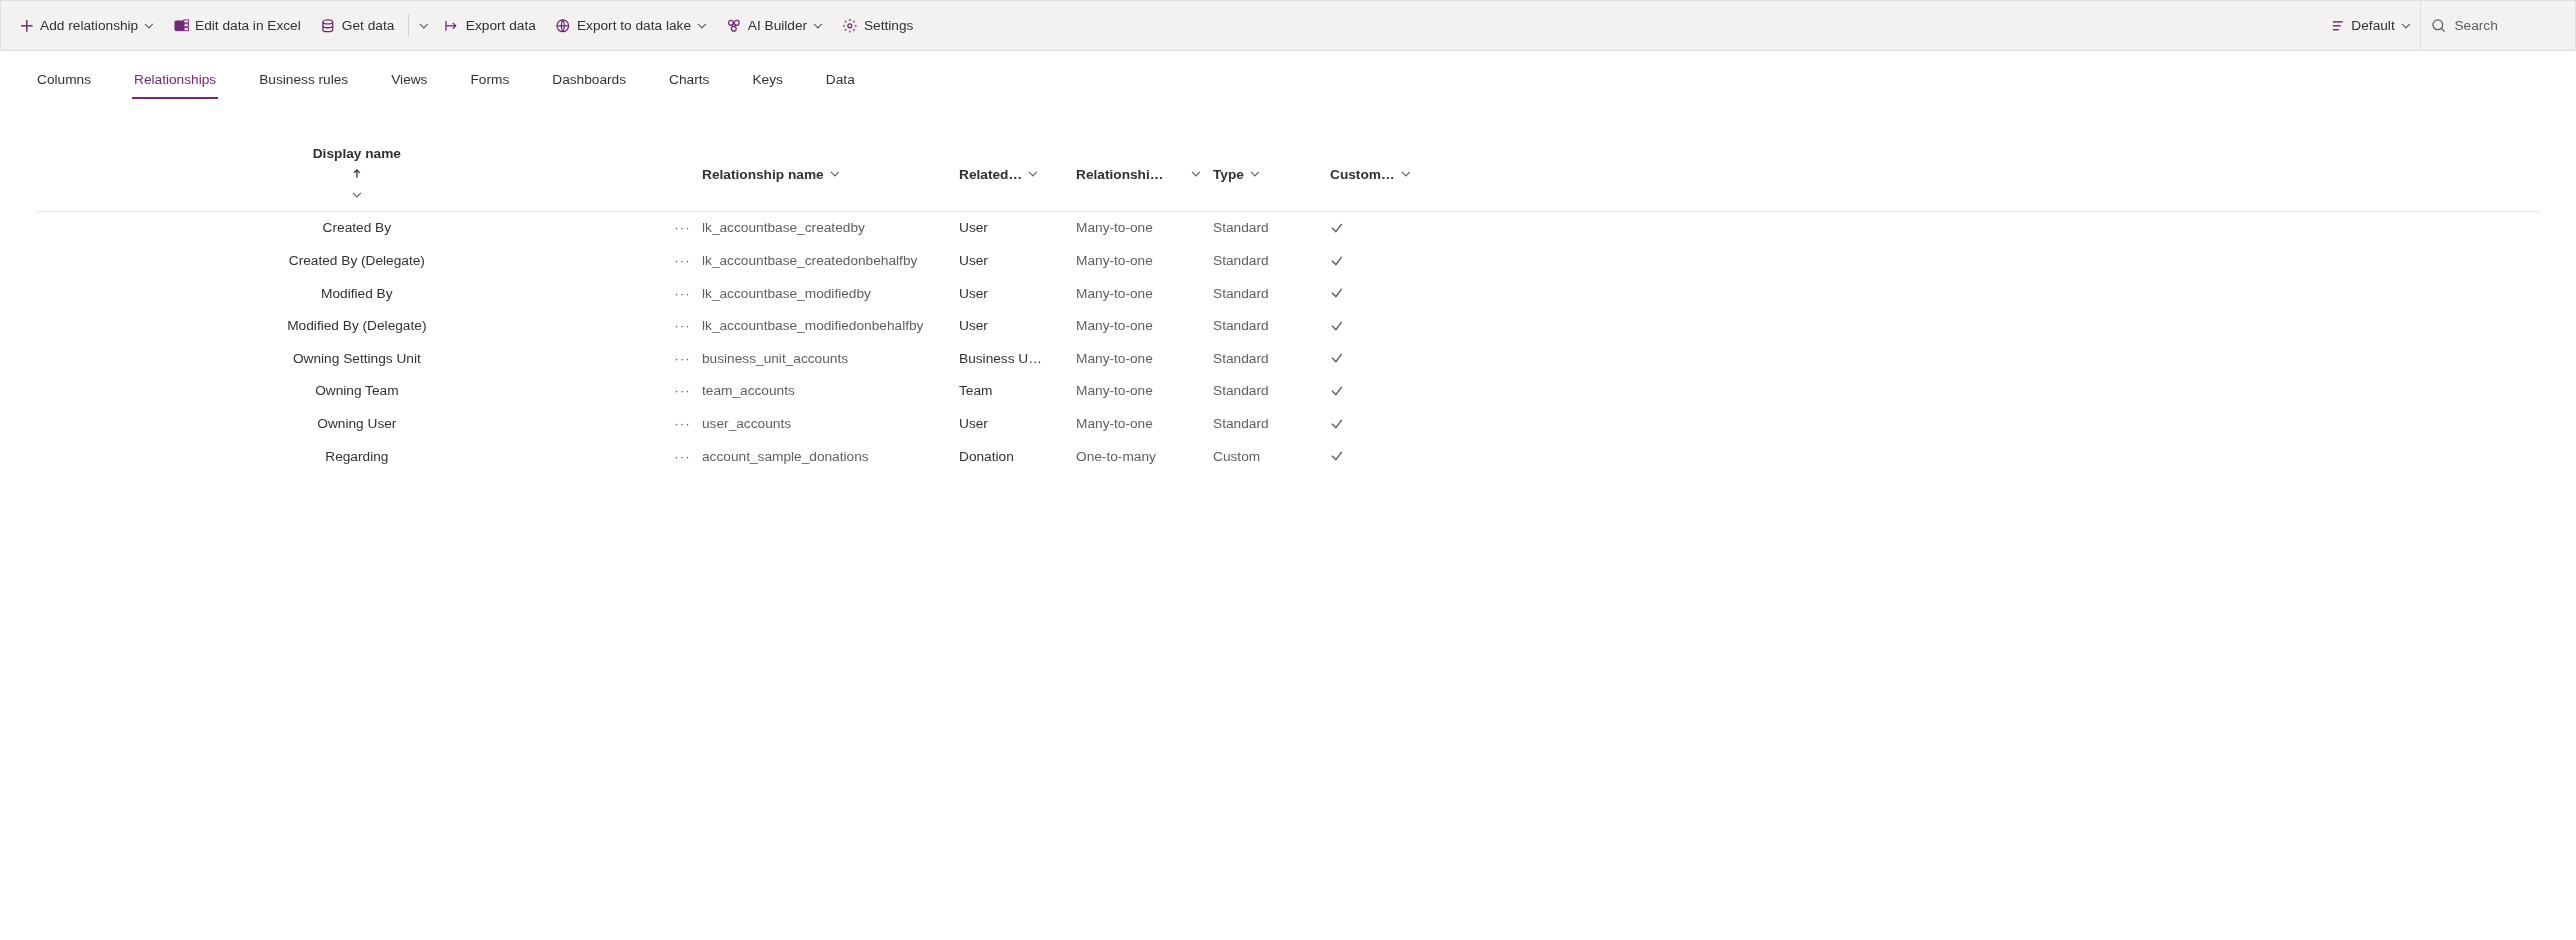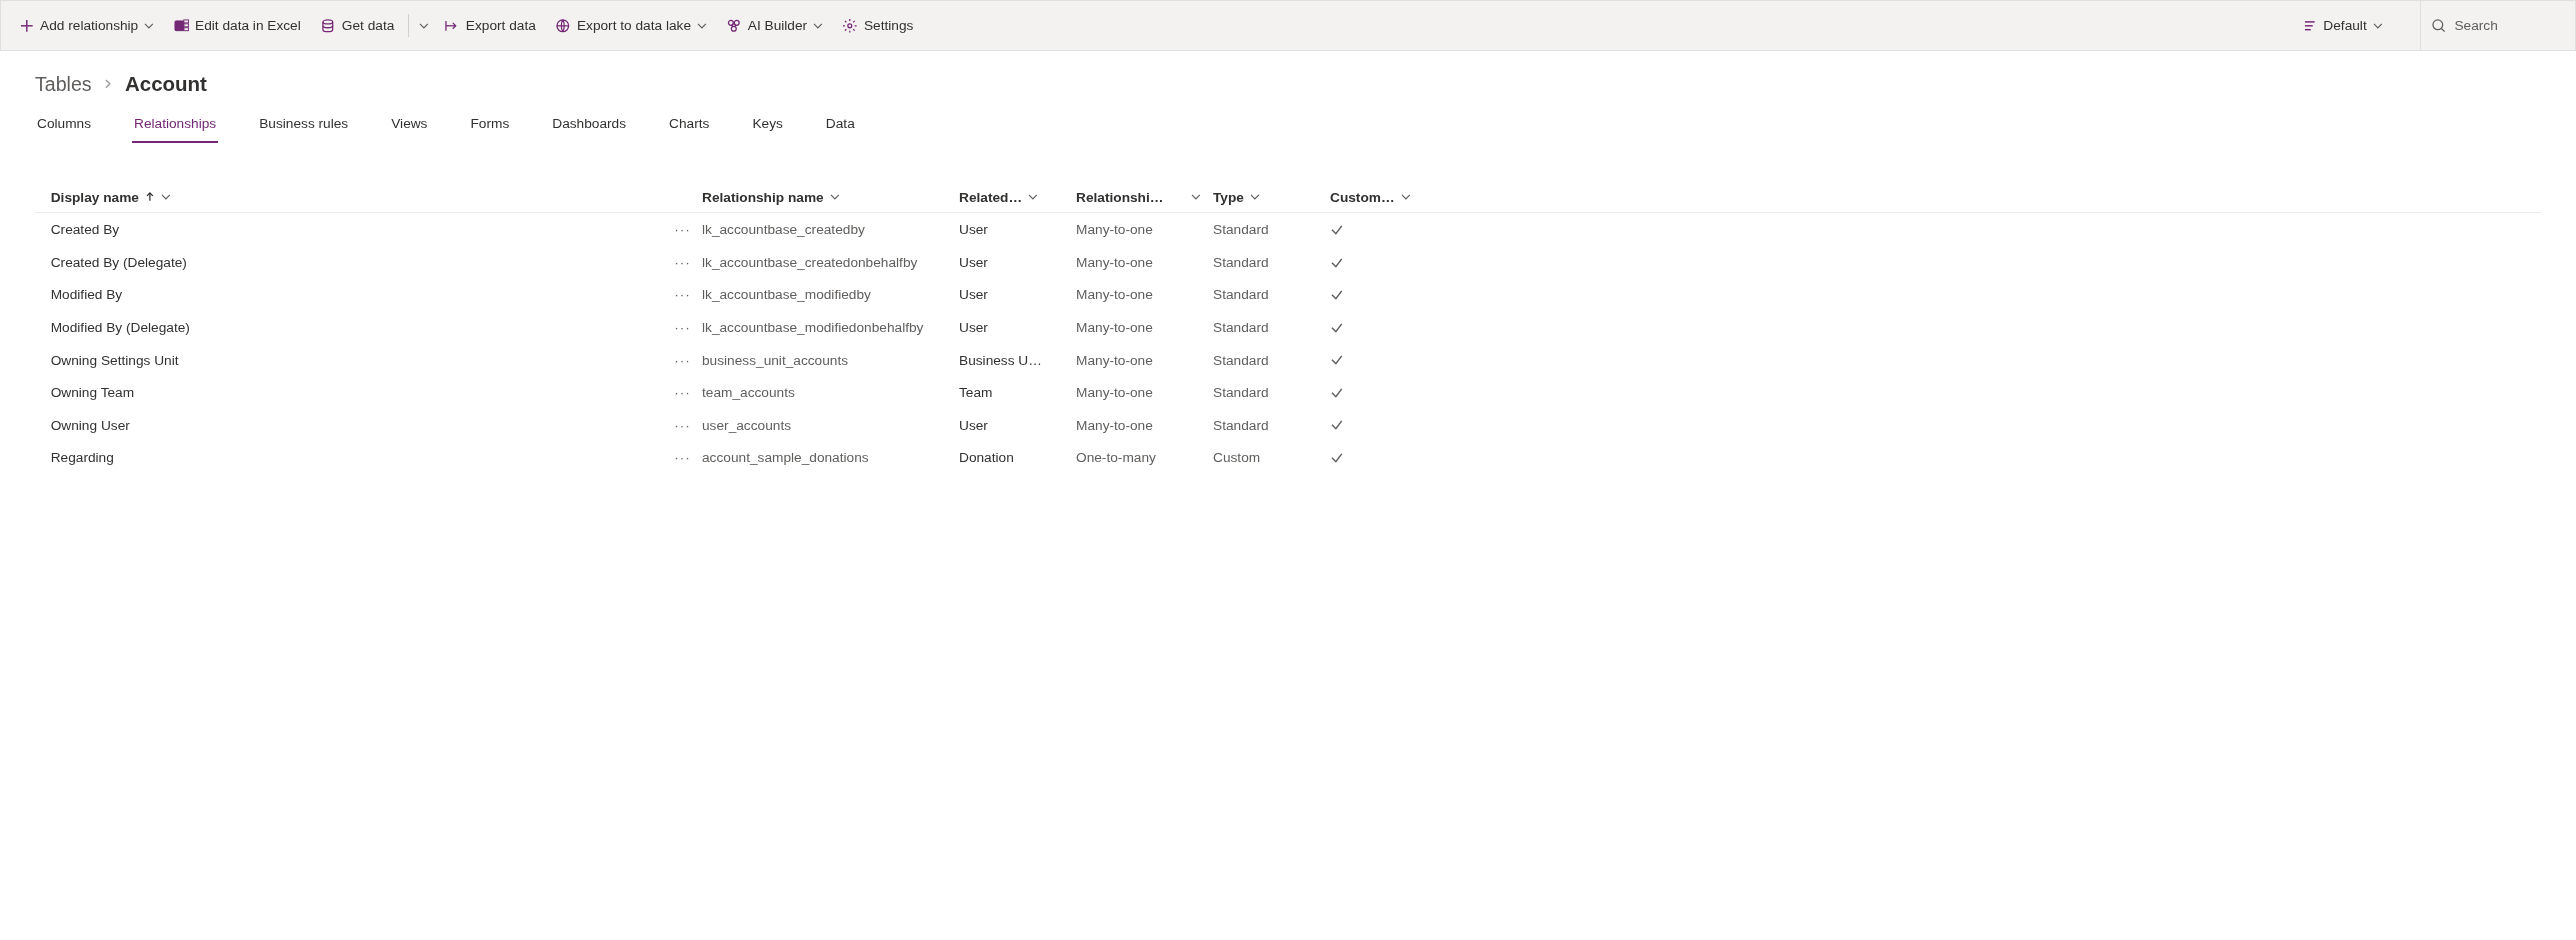--- a/index.html
+++ b/index.html
@@ -34,40 +34,39 @@
   .chev { width: 9.8px; height: 9.8px; display: inline-flex; }
   .search-box {
     display: flex;
     align-items: center;
     height: 100%;
     padding: 0 9.8px;
     gap: 7.8px;
     border-left: 1px solid #e1dfdd;
     min-width: 147px;
     color: #605e5c;
-    margin-left: 28px;
   }
   .content { padding: 15.6px 35px 0 35px; }
   .breadcrumb { display: flex; align-items: center; gap: 9.8px; font-size: 19.6px; padding: 5.9px 0 13.7px 0; }
   .crumb-parent { color: #605e5c; cursor: pointer; }
   .crumb-sep svg { width: 13.7px; height: 13.7px; stroke: #a19f9d; }
   .crumb-current { font-weight: 600; font-size: 20.5px; }
   .tabs { display: flex; gap: 39px; padding: 0 0 0 0; border-bottom: 0; }
   .tab { padding: 5.9px 2px 9.8px 2px; cursor: pointer; color: #323130; font-size: 13.7px; }
   .tab.active { color: #742774; border-bottom: 2px solid #742774; font-weight: 400; }
   .grid { margin-top: 39px; }
   .grid-header {
     display: flex;
     align-items: center;
     border-bottom: 1px solid #edebe9;
     padding: 7.8px 2px;
   }
   .col { display: flex; align-items: center; gap: 5.9px; }
   .col-header { font-weight: 600; cursor: pointer; }
-  .c-display { width: 626px; padding-left: 13.7px; }
+  .c-display { width: 626px; padding-left: 13.7px; flex-direction: column; }
   .c-actions { width: 39px; justify-content: center; }
   .c-relname { width: 257px; }
   .c-related { width: 117px; }
   .c-reltype { width: 137px; gap: 28px; }
   .c-type { width: 117px; }
   .c-custom { width: 98px; }
   .sort-arrow svg { width: 9.8px; height: 9.8px; }
   .hdr-chev svg { width: 9.8px; height: 9.8px; stroke: #605e5c; }
   .grid-row {
     display: flex;
@@ -212,29 +211,20 @@
           <circle cx="7" cy="7" r="5"></circle>
           <line x1="11" y1="11" x2="14" y2="14"></line>
         </svg>
     </span>
     <span>Search</span>
   </div>
 </div>
 
 <div class="content">
 
-  <div class="breadcrumb">
-    <span class="crumb-parent">Tables</span>
-    <span class="crumb-sep">
-      <svg viewBox="0 0 14 14" fill="none" stroke="currentColor" stroke-width="1.5">
-          <polyline points="5,3 9,7 5,11"></polyline>
-        </svg>
-    </span>
-    <span class="crumb-current">Account</span>
-  </div>
 
   <div class="tabs">
     <div class="tab">Columns</div>
     <div class="tab active">Relationships</div>
     <div class="tab">Business rules</div>
     <div class="tab">Views</div>
     <div class="tab">Forms</div>
     <div class="tab">Dashboards</div>
     <div class="tab">Charts</div>
     <div class="tab">Keys</div>

